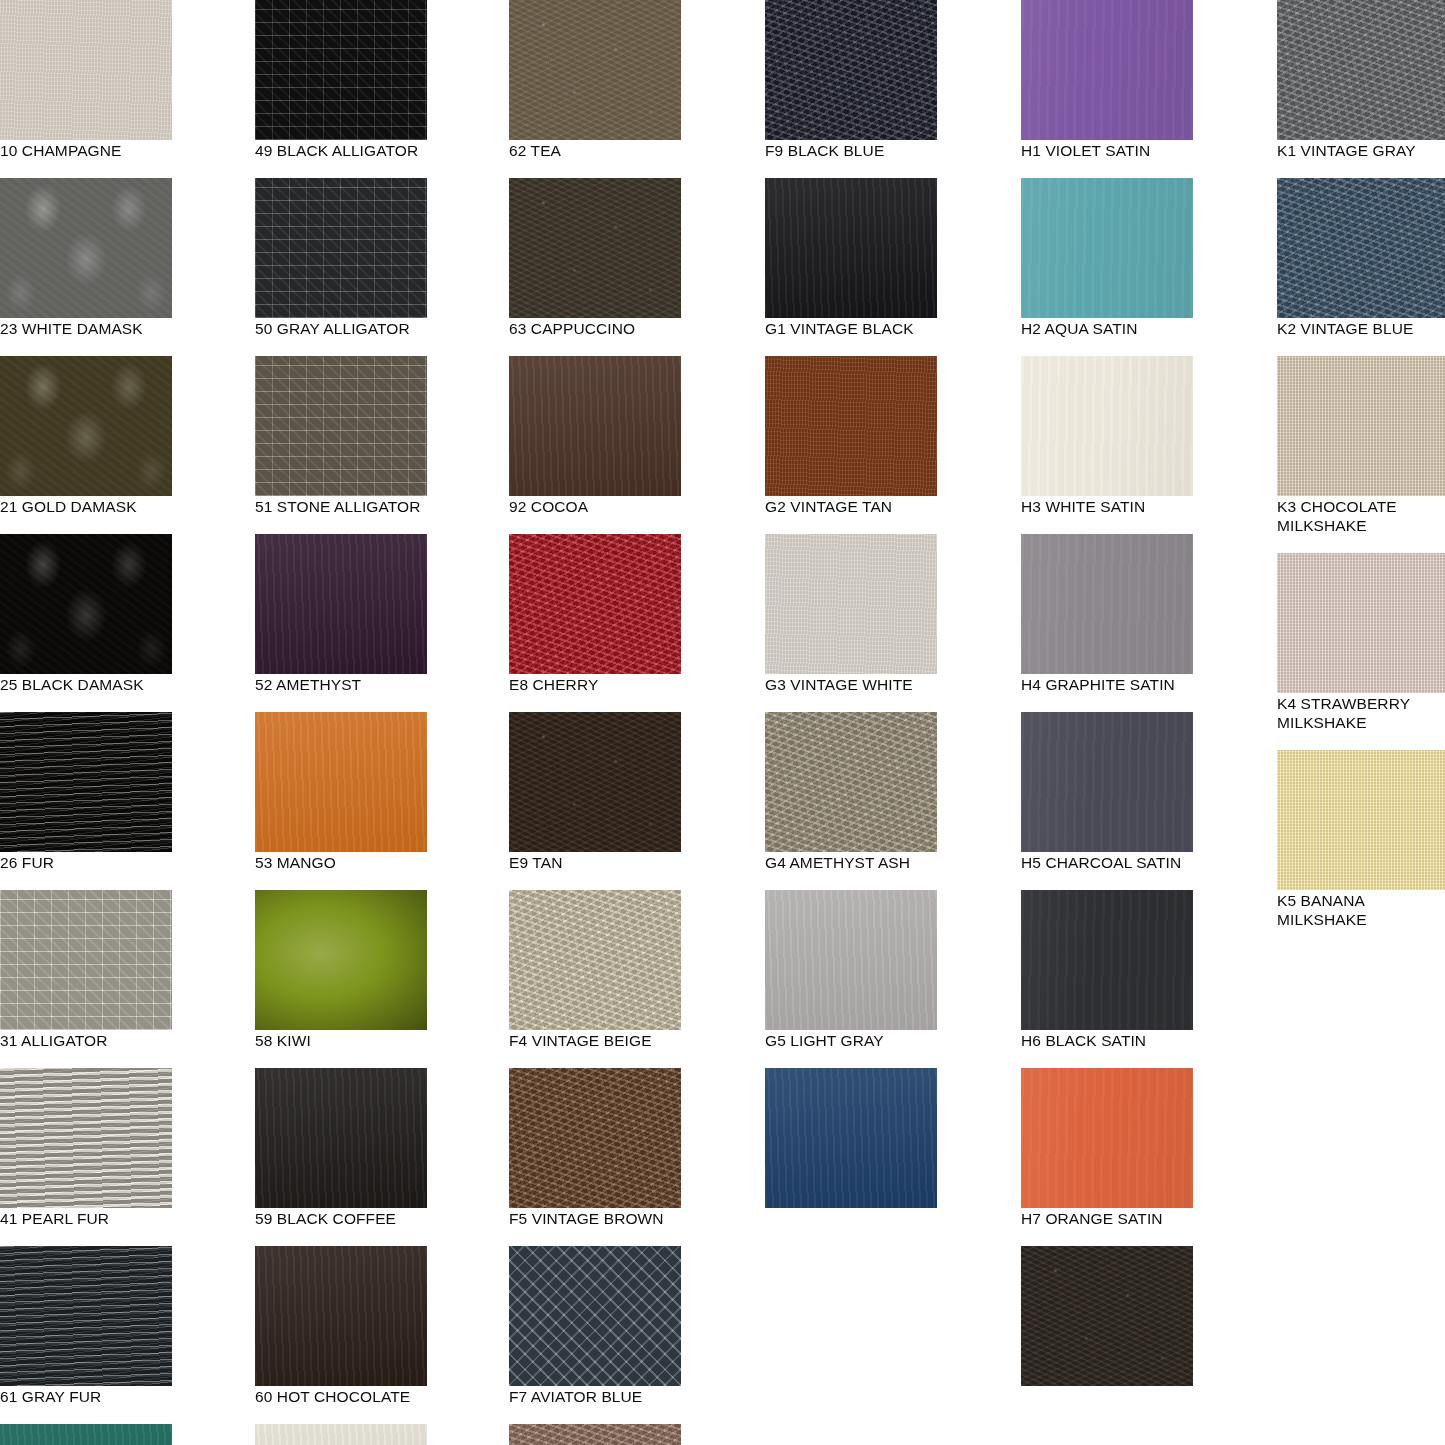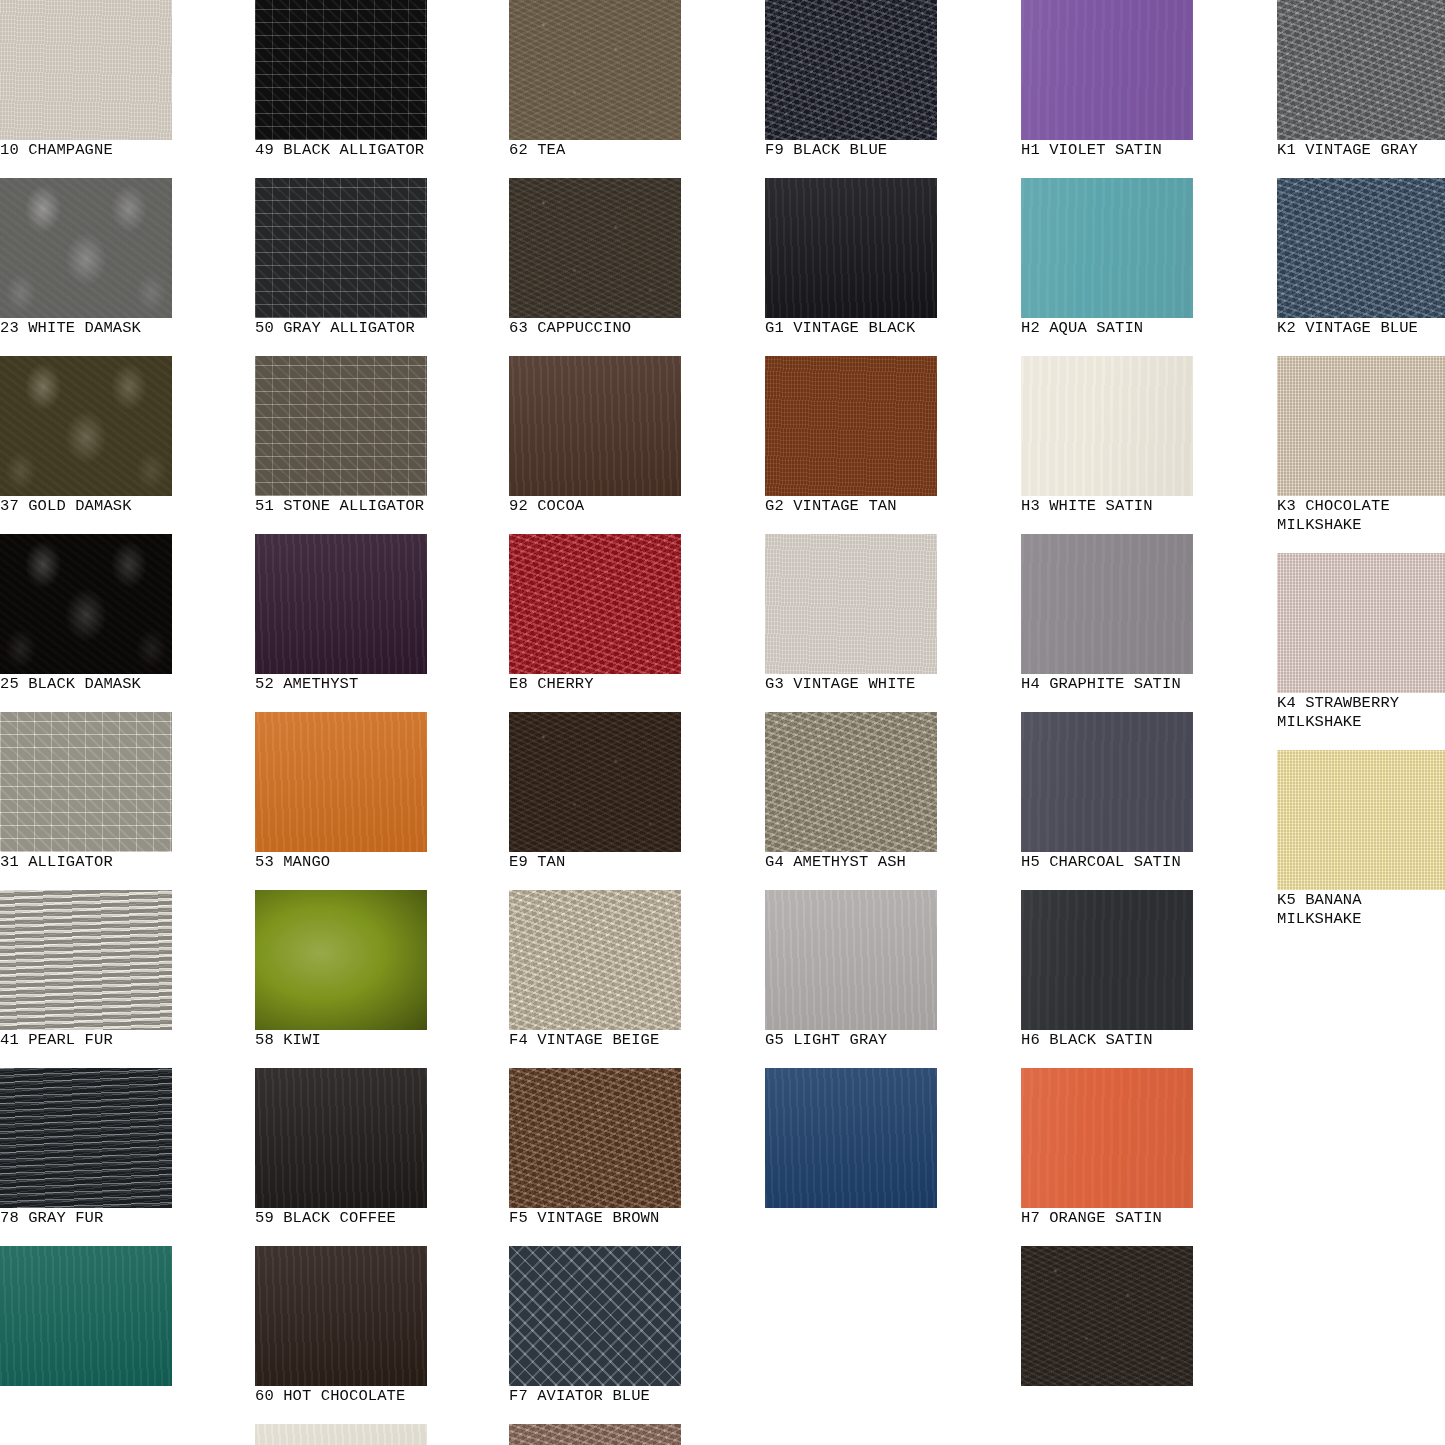--- a/index.html
+++ b/index.html
@@ -21,21 +21,20 @@
   }
   .swatch-column {
     position: absolute;
     top: 0;
     width: 172px;
   }
   .swatch-cell {
     position: relative;
     width: 172px;
     margin-bottom: 18px;
-    font-family: Liberation Mono, monospace;
   }
   .swatch-chip {
     position: relative;
     width: 172px;
     height: 140px;
     overflow: hidden;
     background-color: #cccccc;
   }
   .swatch-chip .tex {
     position: absolute;
@@ -141,45 +140,51 @@
       <div class="swatch-cell">
         <div class="swatch-chip" style="background-color: rgb(237, 236, 230);">
           <div class="tex tex-damask"></div>
         </div>
         <div class="swatch-label">23 WHITE DAMASK</div>
       </div>
       <div class="swatch-cell">
         <div class="swatch-chip" style="background-color: rgb(156, 139, 82);">
           <div class="tex tex-damask"></div>
         </div>
-        <div class="swatch-label">37 GOLD DAMASK</div>
+        <div class="swatch-label">21 GOLD DAMASK</div>
       </div>
       <div class="swatch-cell">
         <div class="swatch-chip" style="background-color: rgb(23, 18, 15);">
           <div class="tex tex-damask"></div>
         </div>
         <div class="swatch-label">25 BLACK DAMASK</div>
       </div>
       <div class="swatch-cell">
+        <div class="swatch-chip" style="background-color: rgb(16, 14, 13);">
+          <div class="tex tex-fur"></div>
+        </div>
+        <div class="swatch-label">26 FUR</div>
+      </div>
+      <div class="swatch-cell">
         <div class="swatch-chip" style="background-color: rgb(232, 227, 211);">
           <div class="tex tex-croc"></div>
         </div>
         <div class="swatch-label">31 ALLIGATOR</div>
       </div>
       <div class="swatch-cell">
         <div class="swatch-chip" style="background-color: rgb(231, 226, 214);">
           <div class="tex tex-fur"></div>
         </div>
         <div class="swatch-label">41 PEARL FUR</div>
       </div>
       <div class="swatch-cell">
         <div class="swatch-chip" style="background-color: rgb(44, 50, 56);">
           <div class="tex tex-fur"></div>
         </div>
-        <div class="swatch-label">78 GRAY FUR</div>
+        <div class="swatch-label">61 GRAY FUR</div>
       </div>
       <div class="swatch-cell">
         <div class="swatch-chip" style="background-color: rgb(19, 100, 87);">
           <div class="tex tex-soft"></div>
         </div>
       </div>
     </div>
     <div class="swatch-column" style="left: 255px;">
       <div class="swatch-cell">
         <div class="swatch-chip" style="background-color: rgb(23, 23, 24);">

